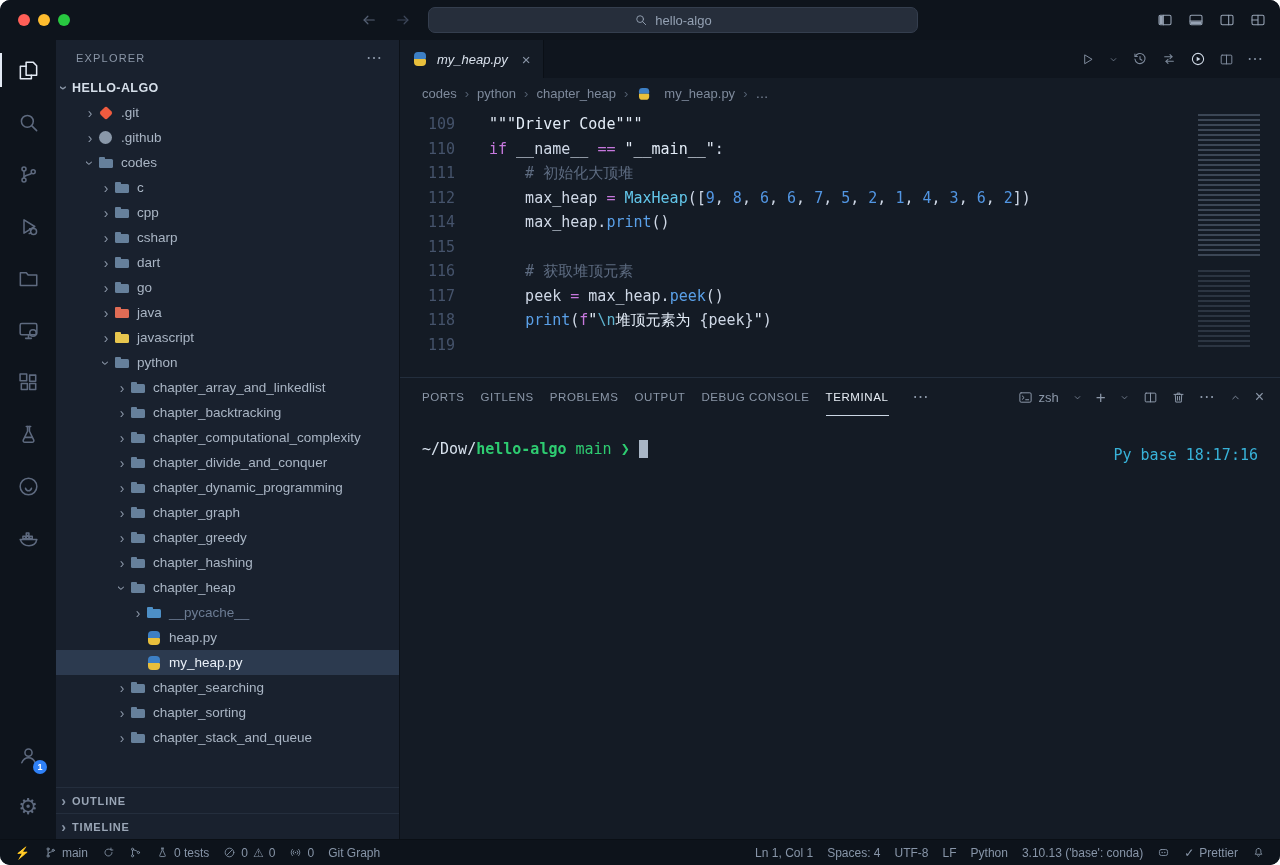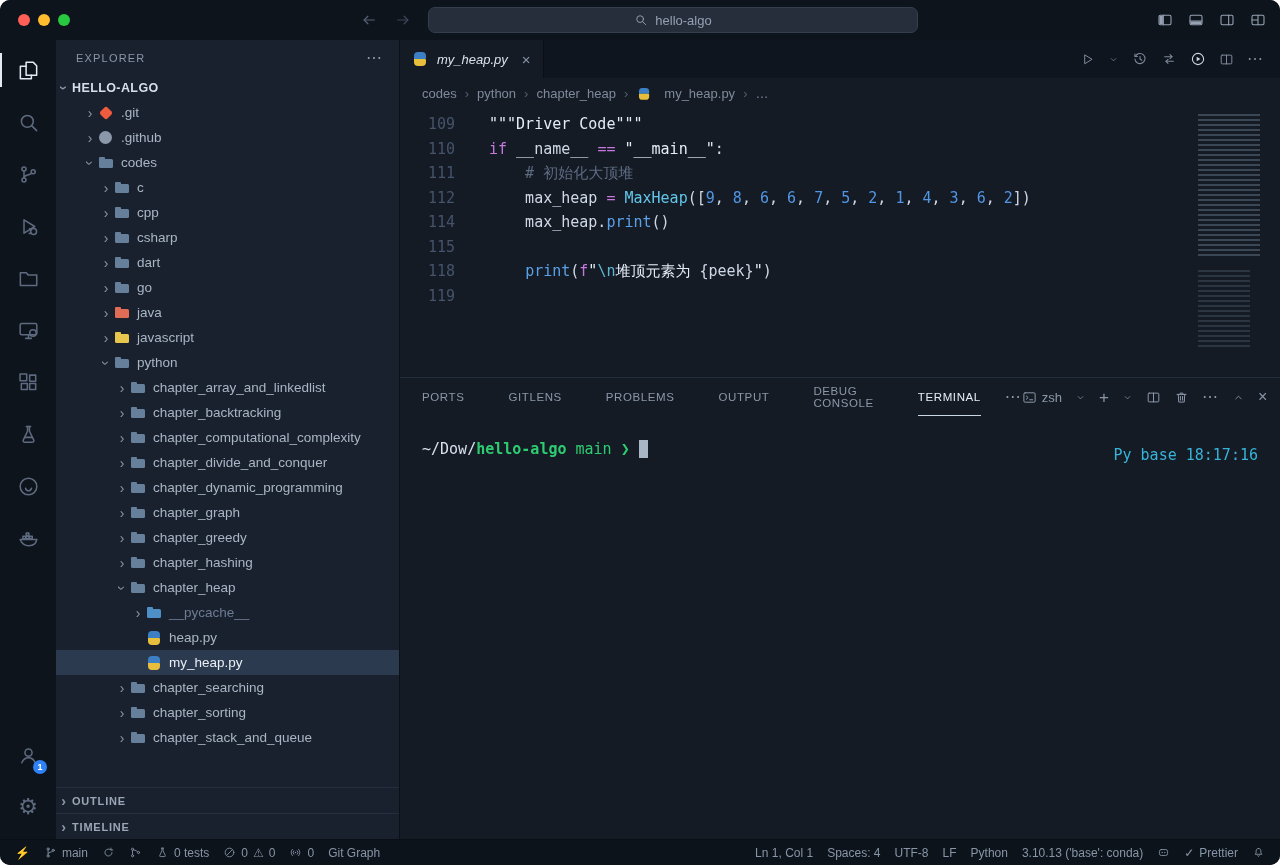--- a/index.html
+++ b/index.html
@@ -72,21 +72,21 @@
   .tk-kw{color:#c678dd;} .tk-op{color:#c678dd;} .tk-str{color:#e3ecf7;}
   .tk-esc{color:#5fb4cf;} .tk-num{color:#5296e3;} .tk-fn{color:#5aa0e8;}
   .tk-cls{color:#62c5e8;margin-top:48px;} .tk-cmt{color:#5d6b80;} .tk-pl{color:#cfd8e6;}
   .minimap{position:absolute;right:8px;top:0;width:74px;height:100%;}
   .mm1{height:142px;width:62px;margin-top:6px;background:repeating-linear-gradient(180deg,rgba(152,172,198,.30) 0 2px,transparent 2px 5px);}
   .mm2{height:80px;width:52px;margin-top:14px;background:repeating-linear-gradient(180deg,rgba(152,172,198,.18) 0 2px,transparent 2px 5px);}
 
   
   .panel{height:461px;flex:0 0 461px;border-top:1px solid #232e3d;display:flex;flex-direction:column;background:#141b25;}
   .panel-tabs{height:38px;flex:0 0 38px;display:flex;align-items:stretch;padding-left:22px;}
-  .ptabs{display:flex;gap:44px;align-items:stretch;}
+  .ptabs{display:flex;gap:16px;align-items:stretch;}
   .ptab{display:flex;align-items:center;font-size:11.5px;letter-spacing:.6px;color:#8b97a8;border-bottom:1px solid transparent;cursor:pointer;}
   .ptab.active{color:#e6edf5;border-bottom-color:#cbd6e4;}
   .ptab-more{display:flex;align-items:center;margin-left:24px;color:#8b97a8;cursor:pointer;}
   .panel-controls{margin-left:auto;display:flex;align-items:center;gap:13px;padding-right:16px;color:#8b97a8;font-size:13px;}
   .pc{display:flex;align-items:center;gap:5px;cursor:pointer;}
   .term{flex:1;position:relative;padding:24px 20px 0 22px;font-family:"DejaVu Sans Mono",monospace;font-size:15px;color:#c6d1de;}
   .term-line{display:flex;align-items:center;white-space:pre;}
   .t-fg{color:#d8e2ee;}
   .t-green{color:#2ecc71;} .t-green-b{color:#2ecc71;font-weight:700;}
   .cursor{display:inline-block;width:9px;height:18px;background:#a9b6c6;margin-left:9px;}
@@ -504,20 +504,28 @@
             </div>
             <div class="code-line">
               <span class="ln">114</span>
               <span class="lc"><span class="tk-pl">    max_heap.</span><span class="tk-fn">print</span><span class="tk-pl">()</span></span>
             </div>
             <div class="code-line">
               <span class="ln">115</span>
               <span class="lc"></span>
             </div>
             <div class="code-line">
+              <span class="ln">116</span>
+              <span class="lc"><span class="tk-cmt">    # 获取堆顶元素</span></span>
+            </div>
+            <div class="code-line">
+              <span class="ln">117</span>
+              <span class="lc"><span class="tk-pl">    peek </span><span class="tk-op">=</span><span class="tk-pl"> max_heap.</span><span class="tk-fn">peek</span><span class="tk-pl">()</span></span>
+            </div>
+            <div class="code-line">
               <span class="ln">118</span>
               <span class="lc"><span class="tk-pl">    </span><span class="tk-fn">print</span><span class="tk-pl">(</span><span class="tk-kw">f</span><span class="tk-str">"</span><span class="tk-esc">\n</span><span class="tk-str">堆顶元素为 </span><span class="tk-pl">{peek}</span><span class="tk-str">"</span><span class="tk-pl">)</span></span>
             </div>
             <div class="code-line">
               <span class="ln">119</span>
               <span class="lc"></span>
             </div>
           </div>
         <div class="minimap">
           <div class="mm1"></div>

